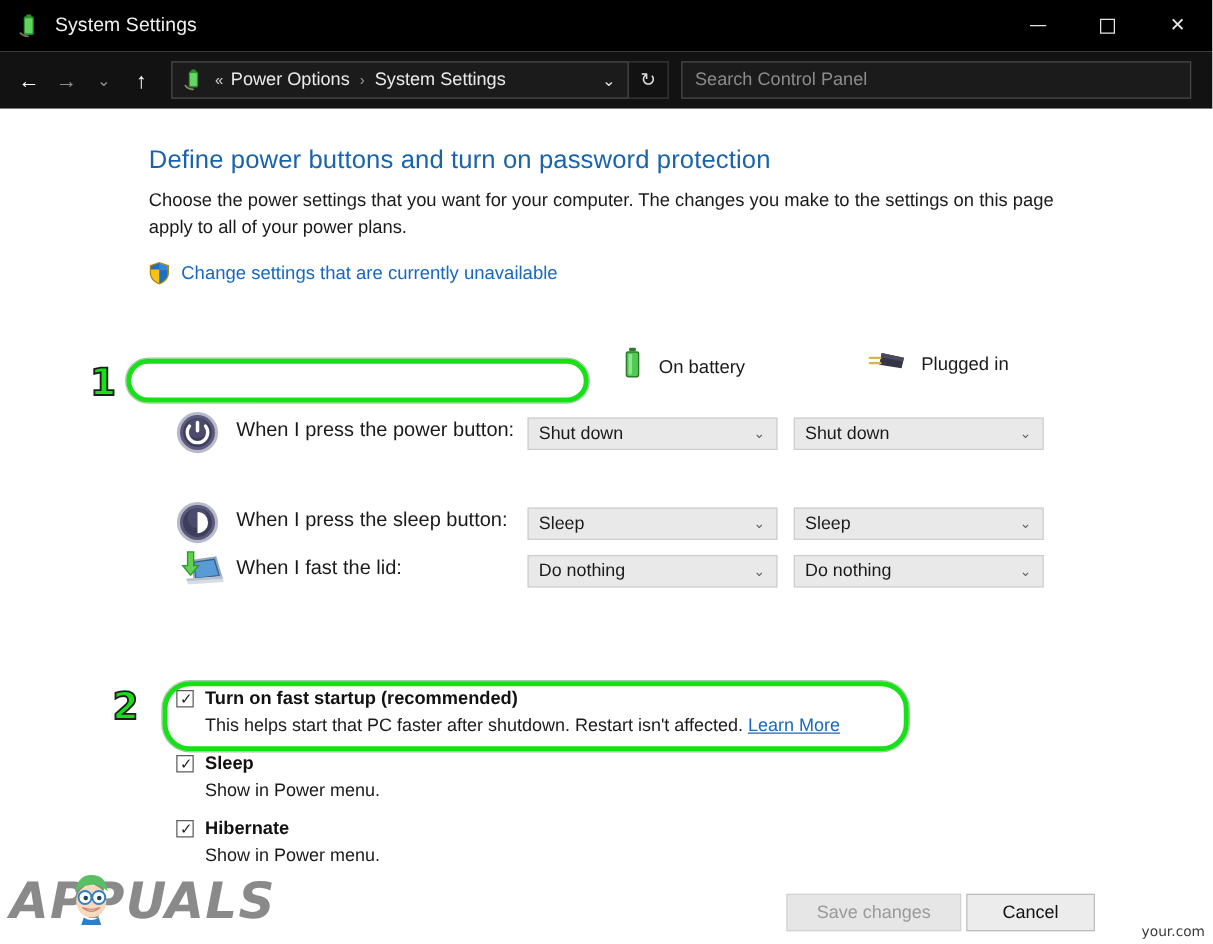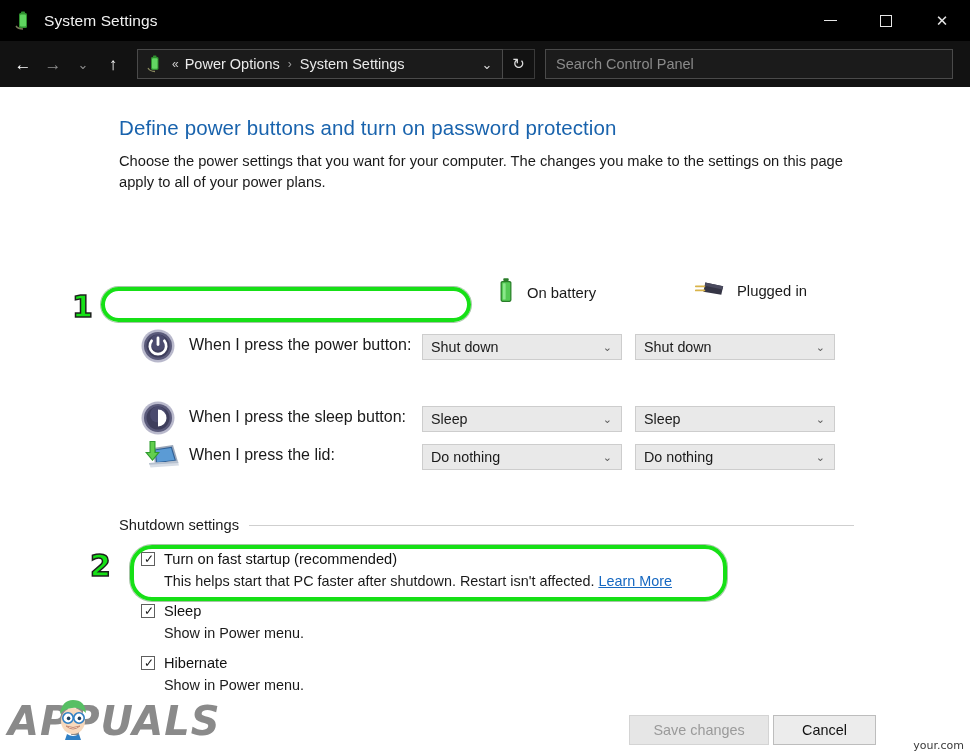--- a/index.html
+++ b/index.html
@@ -103,21 +103,21 @@
   .combo.col-b { left:635px; }
 
   .chk-item { position:absolute; left:0; width:970px; }
   .chkbox {
     position:absolute; left:141px; top:1px; width:14px; height:14px;
     border:1px solid #5e5e5e; background:#fff;
   }
   .chkbox .tick {
     position:absolute; left:2px; top:-1px; font-size:12px; color:#1a1a1a; line-height:14px;
   }
-  .chk-title { position:absolute; left:164px; top:0px; font-size:14.6px; color:#111; font-weight:normal; white-space:nowrap; }
+  .chk-title { position:absolute; left:164px; top:0px; font-size:14.6px; color:#111; font-weight:bold; white-space:nowrap; }
   .chk-desc  { position:absolute; left:164px; top:22px; font-size:14.4px; color:#1a1a1a; white-space:nowrap; }
   .chk-desc .inline-link { color:#1668c1; text-decoration:underline; }
 
   
   .footer { position:absolute; left:0; top:695px; width:860px; height:60px; background:#fff; }
   .btn {
     position:absolute; top:20px; height:30px; border:1px solid #cfcfcf;
     background:#e6e6e6; display:flex; align-items:center; justify-content:center;
     font-size:14.4px; color:#111;
   }
@@ -207,20 +207,34 @@
     <div class="searchbox">
       <span class="ph">Search Control Panel</span>
     </div>
   </div>
 
   <div class="content">
 
     <div class="page-title">Define power buttons and turn on password protection</div>
     <div class="page-desc">Choose the power settings that you want for your computer. The changes you make to the settings on this page apply to all of your power plans.</div>
 
+    <div class="uac-link-row">
+      <span class="shield">
+        <svg viewBox="0 0 17 19" width="17" height="19">
+          <path d="M8.5 0.6 L16.2 3.2 V9.2 C16.2 14 12.6 17.2 8.5 18.5 C4.4 17.2 0.8 14 0.8 9.2 V3.2 Z" fill="#b38600"></path>
+          <path d="M8.5 1.6 L15.2 3.9 V9.2 C15.2 13.4 12.2 16.3 8.5 17.5 Z" fill="#f2c21a"></path>
+          <path d="M8.5 1.6 L1.8 3.9 V9.2 C1.8 13.4 4.8 16.3 8.5 17.5 Z" fill="#1d6fc4"></path>
+          <path d="M8.5 1.6 L15.2 3.9 V6.6 H8.5 Z" fill="#2f86e0"></path>
+          <path d="M8.5 1.6 L1.8 3.9 V6.6 H8.5 Z" fill="#1d6fc4"></path>
+          <path d="M1.8 6.6 H8.5 V17.5 C4.8 16.3 1.8 13.4 1.8 9.2 Z" fill="#f2c21a"></path>
+          <path d="M8.5 6.6 H15.2 V9.2 C15.2 13.4 12.2 16.3 8.5 17.5 Z" fill="#1d6fc4"></path>
+        </svg>
+      </span>
+      <span class="uac-text">Change settings that are currently unavailable</span>
+    </div>
 
 
     <div class="col-headers">
       <div class="col-head" style="left:496px; top:0;">
         <span>
           <svg viewBox="0 0 22 30" width="20" height="28">
             <rect x="5" y="4" width="12" height="23" rx="2" fill="#2a7d2a"></rect>
             <rect x="6.3" y="5.3" width="9.4" height="20.4" rx="1.4" fill="#54c954"></rect>
             <rect x="7.6" y="6.4" width="3" height="18" rx="1" fill="#8ae88a"></rect>
             <rect x="8" y="1" width="6" height="3" rx="1" fill="#2a7d2a"></rect>
@@ -289,35 +303,31 @@
         <svg viewBox="0 0 40 36" width="40" height="36">
           <path d="M13 10 L33 7 L38 24 L15 27 Z" fill="#9aa6b8"></path>
           <path d="M14.6 11.4 L31.8 8.8 L35.9 22.6 L16.3 25.2 Z" fill="#2e5f96"></path>
           <path d="M15.6 12.2 L31 9.9 L34.6 21.9 L17.1 24.1 Z" fill="#5b9bd5"></path>
           <path d="M9 25 L38 23.2 L39 27.5 L10.5 29.5 Z" fill="#d7dde6"></path>
           <path d="M9 25 L38 23.2 L38.4 25 L9.6 26.8 Z" fill="#b6c0ce"></path>
           <path d="M9.5 3 H15.5 V14 H20 L12.5 23 L5 14 H9.5 Z" fill="#2f9b2f"></path>
           <path d="M10.6 4 H14.4 V15 H17.6 L12.5 21.4 L7.4 15 H10.6 Z" fill="#63cf4e"></path>
         </svg>
       </span>
-      <span class="row-label">When I press the lid:</span>
+      <span class="row-label">When I fast the lid:</span>
       <div class="combo col-a" style="top:9px;">
         <span class="val">Do nothing</span>
         <span class="chev">⌄</span>
       </div>
       <div class="combo col-b" style="top:9px;">
         <span class="val">Do nothing</span>
         <span class="chev">⌄</span>
       </div>
     </div>
 
-    <div class="section-head" style="left:119px; top:430px;">
-      <span class="lbl">Shutdown settings</span>
-      <span class="rule"></span>
-    </div>
 
     <div class="chk-item" style="top:464px;">
       <span class="chkbox">
         <span class="tick">✓</span>
       </span>
       <span class="chk-title">Turn on fast startup (recommended)</span>
       <span class="chk-desc">
         <span>This helps start that PC faster after shutdown. Restart isn't affected.</span>
         <span class="inline-link">Learn More</span>
       </span>

